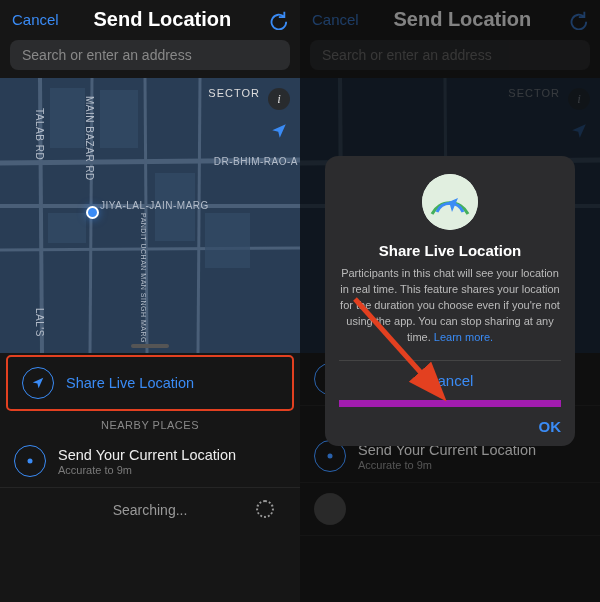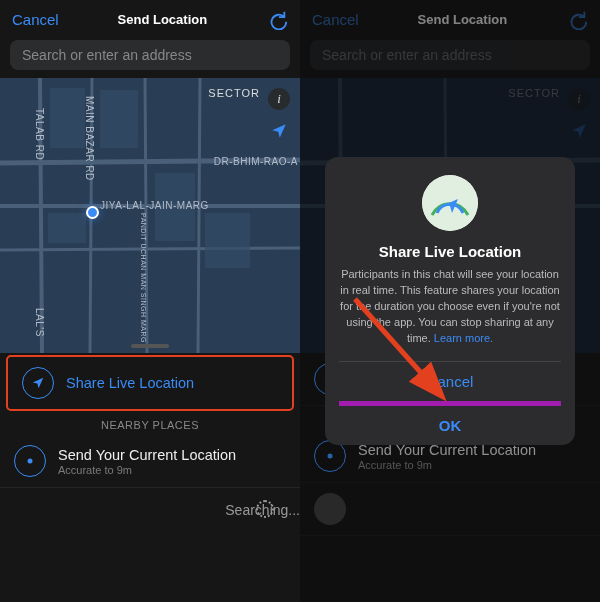--- a/index.html
+++ b/index.html
@@ -2,21 +2,21 @@
 <html><head>
   <meta charset="utf-8">
   <style>
     * { margin: 0; padding: 0; box-sizing: border-box; font-family: -apple-system, BlinkMacSystemFont, "Segoe UI", sans-serif; }
     body { background: #000; width: 600px; height: 602px; display: flex; position: relative; overflow: hidden; }
     .phone { width: 300px; height: 602px; position: relative; background: #161616; overflow: hidden; }
     .phone.right { filter: brightness(0.7); }
     .phone.right .map { filter: brightness(0.6); }
     .header { display: flex; align-items: center; justify-content: space-between; padding: 6px 12px; height: 38px; }
     .header-link { color: #3a8bf5; font-size: 15px; cursor: pointer; }
-    .header-title { color: #fff; font-size: 13px; font-weight: 600; }
+    .header-title { color: #fff; font-size: 20px; font-weight: 600; }
     .refresh { width: 22px; height: 22px; }
     .search-bar { margin: 2px 10px 8px 10px; background: #2b2c2e; border-radius: 8px; padding: 7px 12px; color: #888; font-size: 14px; }
     .map { position: relative; width: 100%; height: 275px; background: #25364a; }
     .info-btn { position: absolute; top: 10px; right: 10px; width: 22px; height: 22px; border-radius: 50%; background: rgba(40,40,40,0.85); display: flex; align-items: center; justify-content: center; color: #ddd; font-size: 13px; font-style: italic; font-family: serif; }
     .loc-btn { position: absolute; top: 42px; right: 10px; width: 22px; height: 22px; display: flex; align-items: center; justify-content: center; }
     .sector-label { position: absolute; top: 9px; right: 40px; color: #ddd; font-size: 11px; letter-spacing: 1px; font-weight: 500; }
     .user-dot { position: absolute; top: 128px; left: 86px; width: 13px; height: 13px; border-radius: 50%; background: #3a8bf5; border: 2px solid #fff; box-shadow: 0 0 8px rgba(58,139,245,0.6); }
     .drag-handle { position: absolute; bottom: 5px; left: 50%; transform: translateX(-50%); width: 38px; height: 4px; background: #555; border-radius: 3px; }
     .road-label { position: absolute; color: #b3bcc9; font-size: 10px; letter-spacing: 0.5px; white-space: nowrap; }
     .road-vert { writing-mode: vertical-rl; }
@@ -26,34 +26,34 @@
     .row-icon.live { border: 1.5px solid #3a8bf5; }
     .row-icon.current { border: 1.5px solid #3a8bf5; }
     .row-icon.gray { background: #3a3a3a; }
     .row-text { display: flex; flex-direction: column; overflow: hidden; }
     .row-title { font-size: 14.5px; }
     .row-sub { color: #7a7a7a; font-size: 11px; margin-top: 1px; }
     .row.live-loc .row-title { color: #3a8bf5; }
     .row.live-loc { border: 2.5px solid #e34020; border-radius: 5px; margin: 2px 6px 0 6px; }
     .row.current .row-title { color: #eee; }
     .nearby-header { color: #888; font-size: 11px; padding: 8px 14px 4px 14px; letter-spacing: 0.5px; text-align: center; }
-    .searching { color: #999; font-size: 14px; text-align: right; padding: 14px 0; position: relative; }
+    .searching { color: #999; font-size: 14px; text-align: center; padding: 14px 0; position: relative; }
     .spinner { position: absolute; right: 26px; top: 12px; width: 18px; height: 18px; border: 2px dotted #999; border-radius: 50%; }
     .list-right .row-title { color: #ccc; }
     .list-right .row { border-bottom: 1px solid #1e1e1e; }
 
     .modal-wrap { position: absolute; left: 300px; top: 0; width: 300px; height: 602px; display: flex; align-items: center; justify-content: center; z-index: 50; }
     .modal { background: #2c2c2e; border-radius: 13px; width: 250px; padding: 18px 14px 0 14px; text-align: center; position: relative; filter: none; }
     .modal-icon { width: 56px; height: 56px; border-radius: 50%; margin: 0 auto 12px auto; background: #e8f4ea; display: flex; align-items: center; justify-content: center; position: relative; overflow: hidden; }
     .modal-title { color: #fff; font-size: 15px; font-weight: 600; margin-bottom: 7px; }
     .modal-body { color: #bbb; font-size: 11px; line-height: 1.45; margin-bottom: 14px; }
     .modal-link { color: #3a8bf5; }
     .modal-btns { border-top: 1px solid #444; }
     .modal-btn { padding: 11px 0; color: #3a8bf5; font-size: 15px; cursor: pointer; }
-    .modal-btn + .modal-btn { border-top: 5px solid #a21caf; font-weight: 600; }
+    .modal-btn + .modal-btn { border-top: 7px solid #a21caf; font-weight: 600; text-align: right; }
 
     .arrow { position: absolute; left: 340px; top: 284px; z-index: 60; pointer-events: none; }
 
     .map-bg svg { width: 100%; height: 100%; }
   </style>
 </head>
 <body>
 
 <div class="phone left">
   <div class="header">

